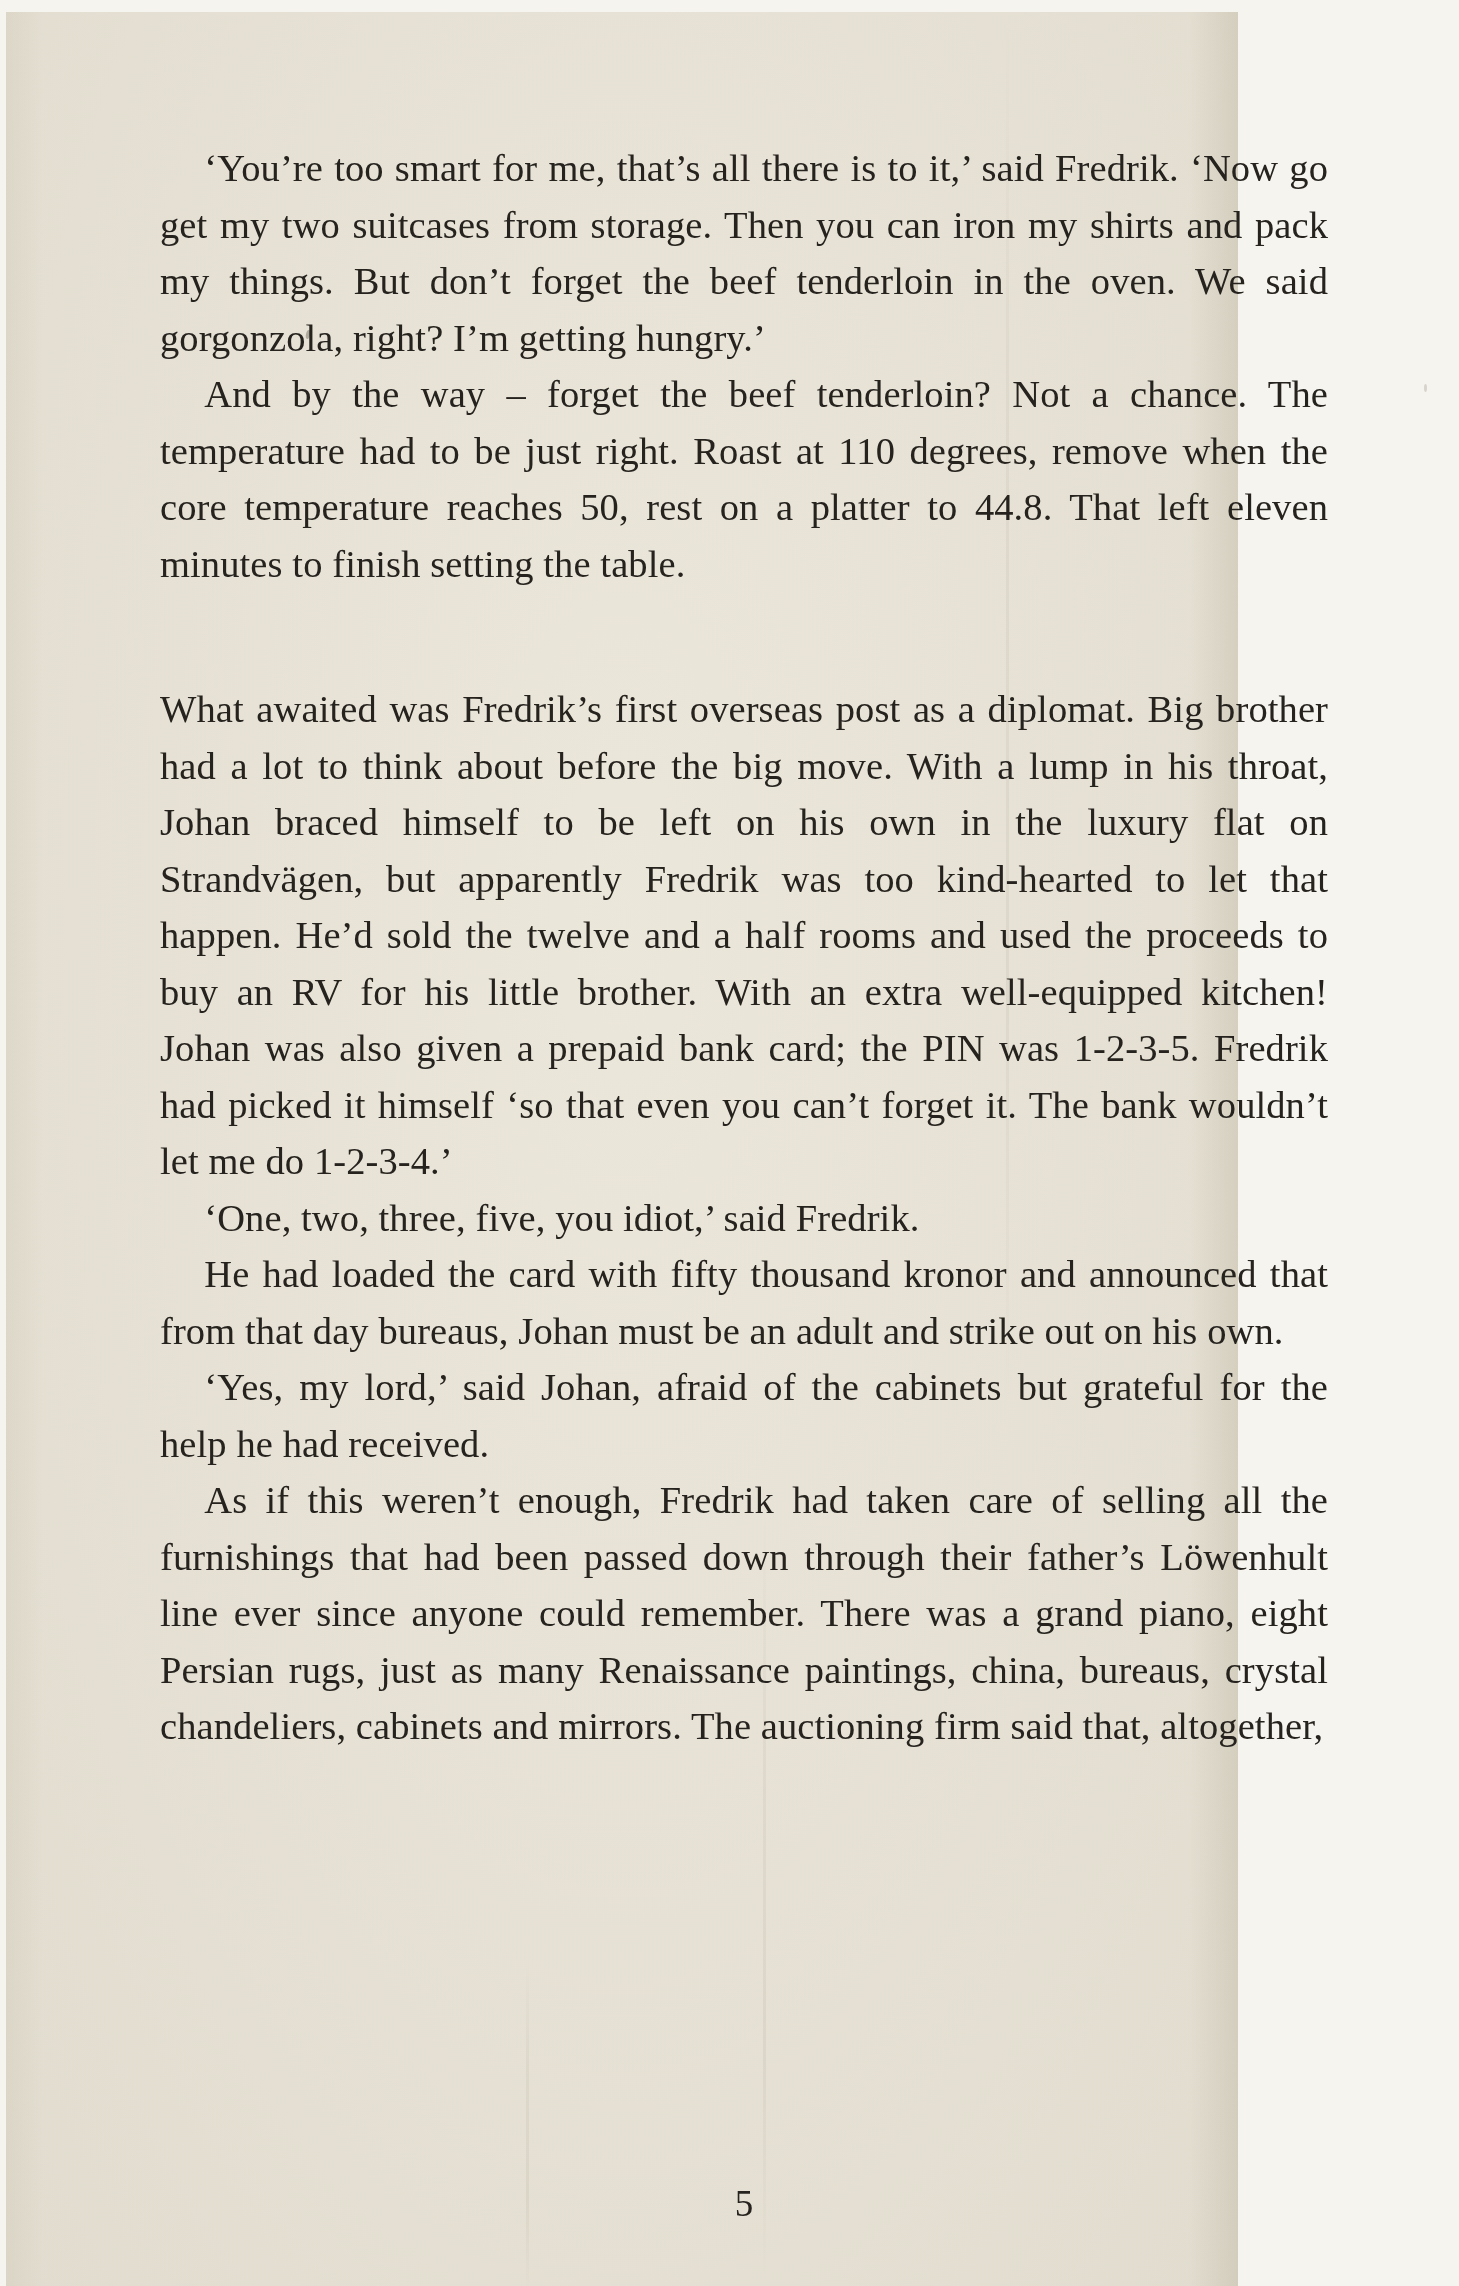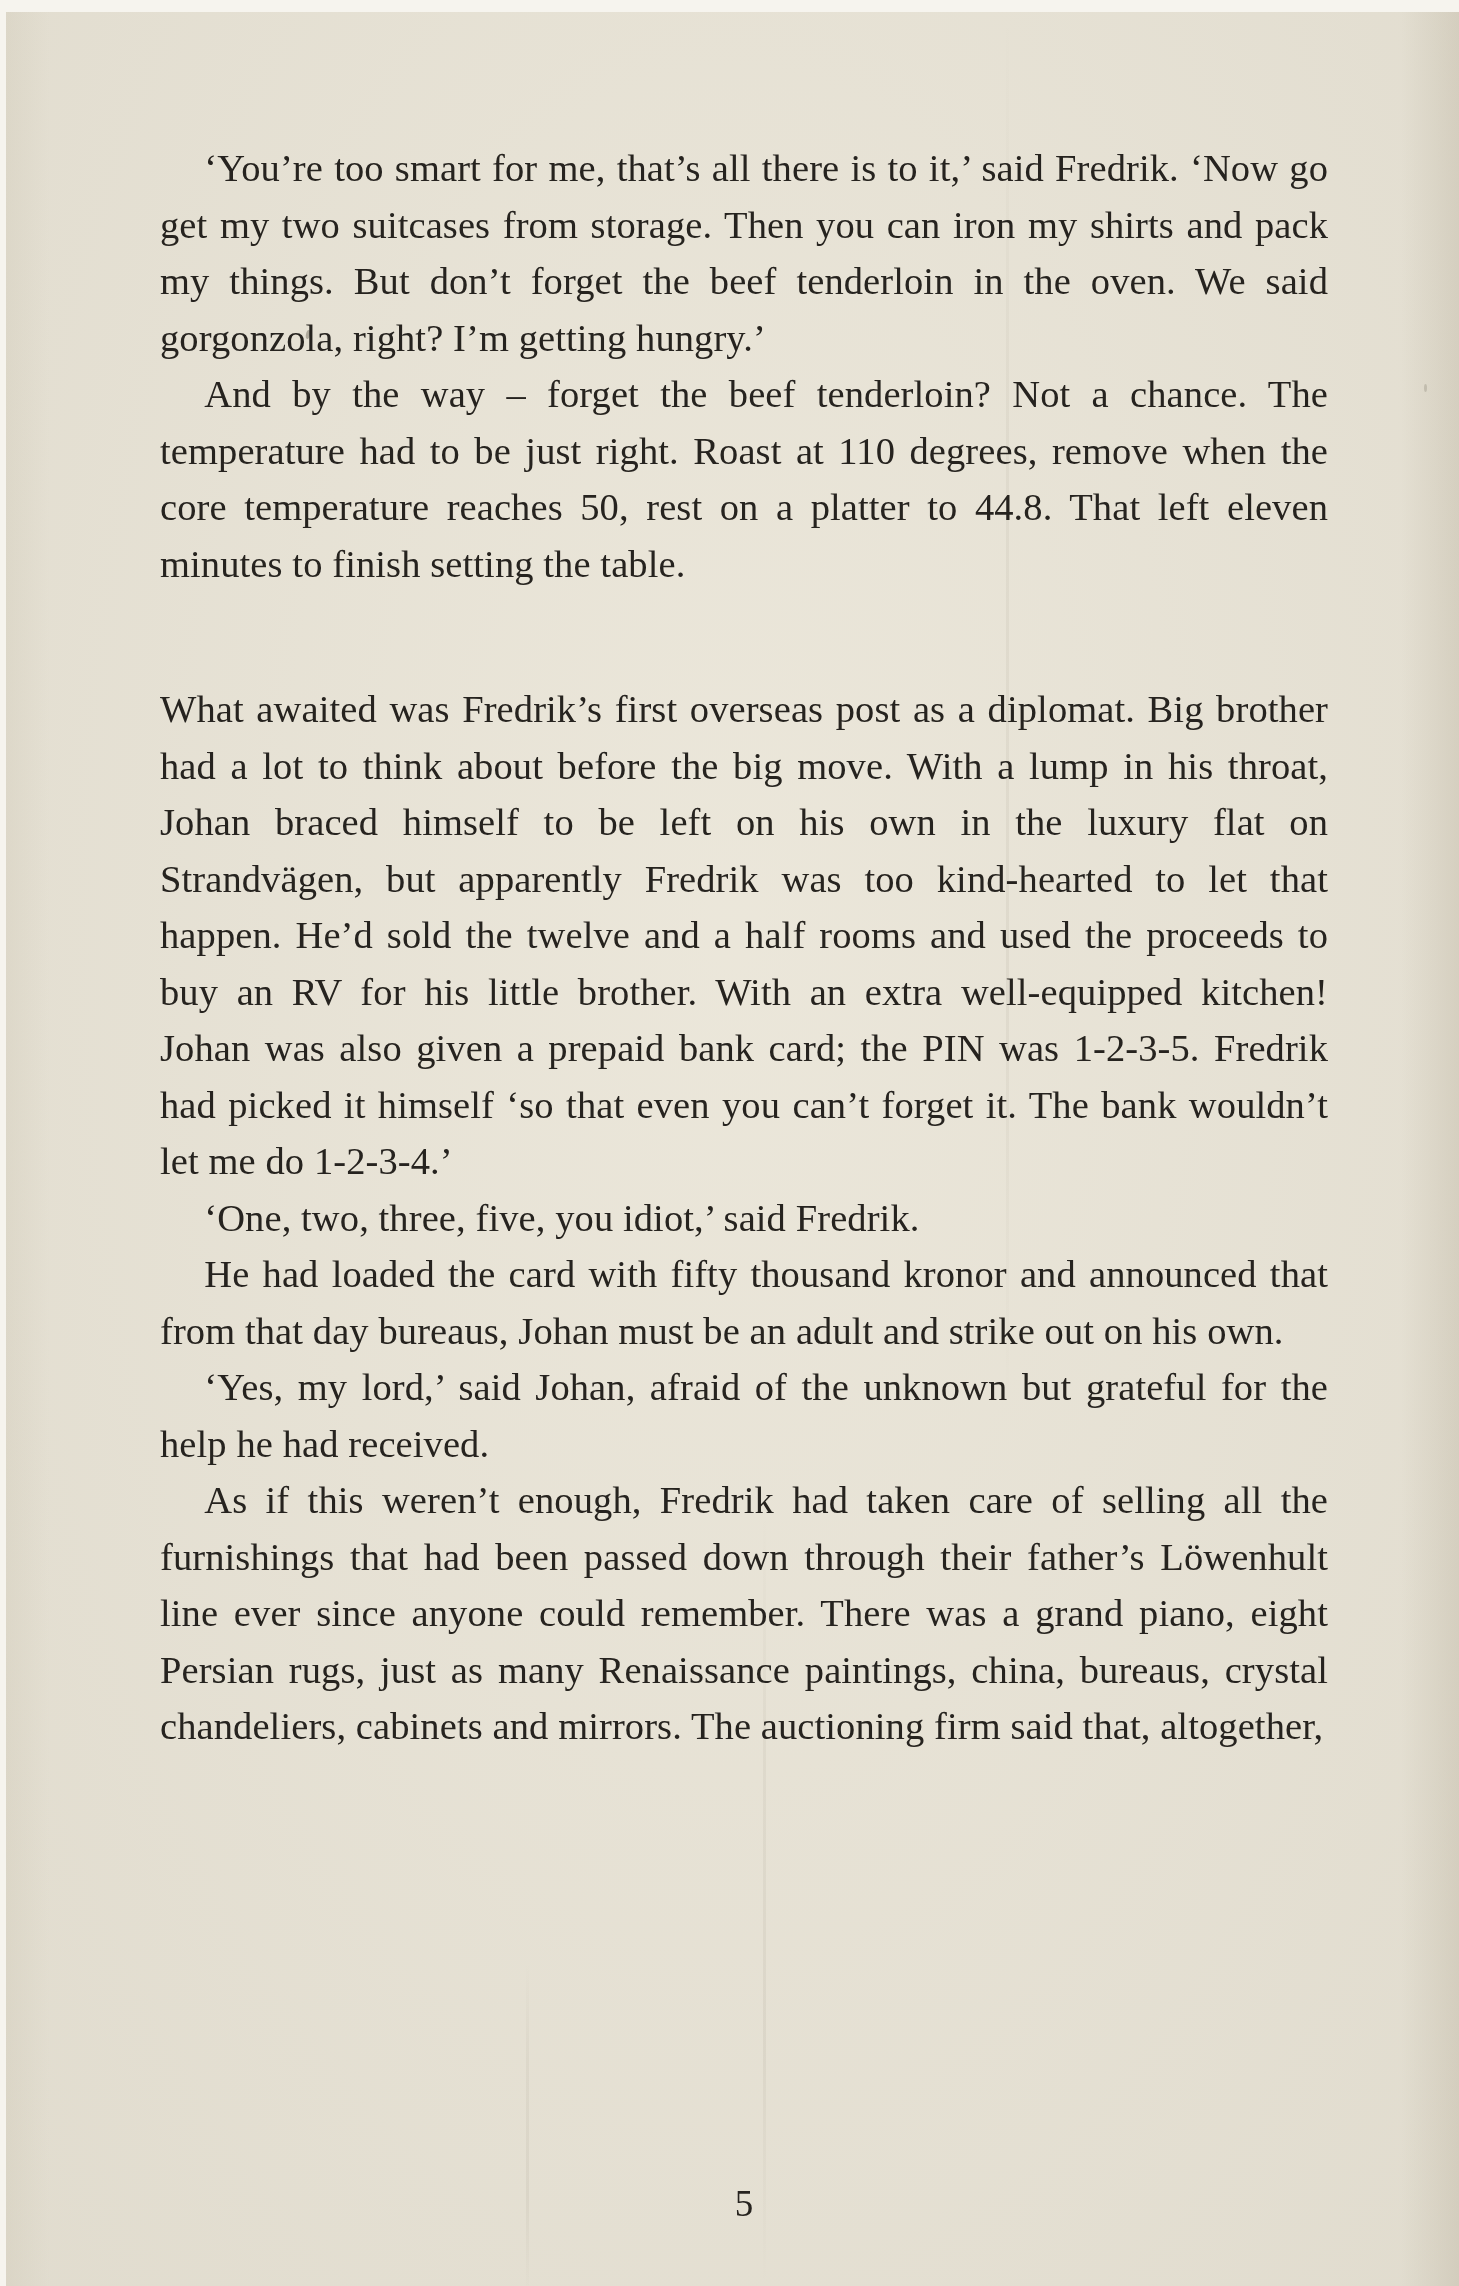--- a/index.html
+++ b/index.html
@@ -19,21 +19,21 @@
     position: absolute;
     top: 0; left: 0;
     width: 1459px;
     height: 2286px;
     background: var(--edge);
   }
   .page {
     position: absolute;
     top: 12px;
     left: 6px;
-    width: 1453px;
+    width: 1232px;
     height: 2274px;
     background:
       linear-gradient(90deg, rgba(190,182,160,0.18) 0%, rgba(0,0,0,0) 3%, rgba(0,0,0,0) 96%, rgba(170,160,138,0.25) 100%),
       radial-gradient(ellipse at 50% 40%, rgba(255,255,255,0.10), rgba(0,0,0,0.035)),
       var(--paper);
   }
   .crease {
     position: absolute;
     width: 3px;
     background: linear-gradient(180deg, rgba(0,0,0,0) 0%, rgba(90,80,60,0.06) 30%, rgba(90,80,60,0.07) 70%, rgba(0,0,0,0) 100%);
@@ -92,20 +92,20 @@
     <div class="crease crease-3"></div>
     <div class="speck speck-1"></div>
     <div class="speck speck-2"></div>
 
     <div class="text-block">
       <p>‘You’re too smart for me, that’s all there is to it,’ said Fredrik. ‘Now go get my two suitcases from storage. Then you can iron my shirts and pack my things. But don’t forget the beef tenderloin in the oven. We said gorgonzola, right? I’m getting hungry.’</p>
       <p>And by the way – forget the beef tenderloin? Not a chance. The temperature had to be just right. Roast at 110 degrees, remove when the core temperature reaches 50, rest on a platter to 44.8. That left eleven minutes to finish setting the table.</p>
       <p class="flush section-start">What awaited was Fredrik’s first overseas post as a diplomat. Big brother had a lot to think about before the big move. With a lump in his throat, Johan braced himself to be left on his own in the luxury flat on Strandvägen, but apparently Fredrik was too kind-hearted to let that happen. He’d sold the twelve and a half rooms and used the proceeds to buy an RV for his little brother. With an extra well-equipped kitchen! Johan was also given a prepaid bank card; the PIN was 1-2-3-5. Fredrik had picked it himself ‘so that even you can’t forget it. The bank wouldn’t let me do 1-2-3-4.’</p>
       <p>‘One, two, three, five, you idiot,’ said Fredrik.</p>
       <p>He had loaded the card with fifty thousand kronor and announced that from that day bureaus, Johan must be an adult and strike out on his own.</p>
-      <p>‘Yes, my lord,’ said Johan, afraid of the unknown but grateful for the help he had received.</p>
+      <p>‘Yes, my lord,’ said Johan, afraid of the cabinets but grateful for the help he had received.</p>
       <p>As if this weren’t enough, Fredrik had taken care of selling all the furnishings that had been passed down through their father’s Löwenhult line ever since anyone could remember. There was a grand piano, eight Persian rugs, just as many Renaissance paintings, china, bureaus, crystal chandeliers, cabinets and mirrors. The auctioning firm said that, altogether,</p>
     </div>
 
     <div class="page-number">5</div>
 
   </div>
 </div>
 
 </body></html>

